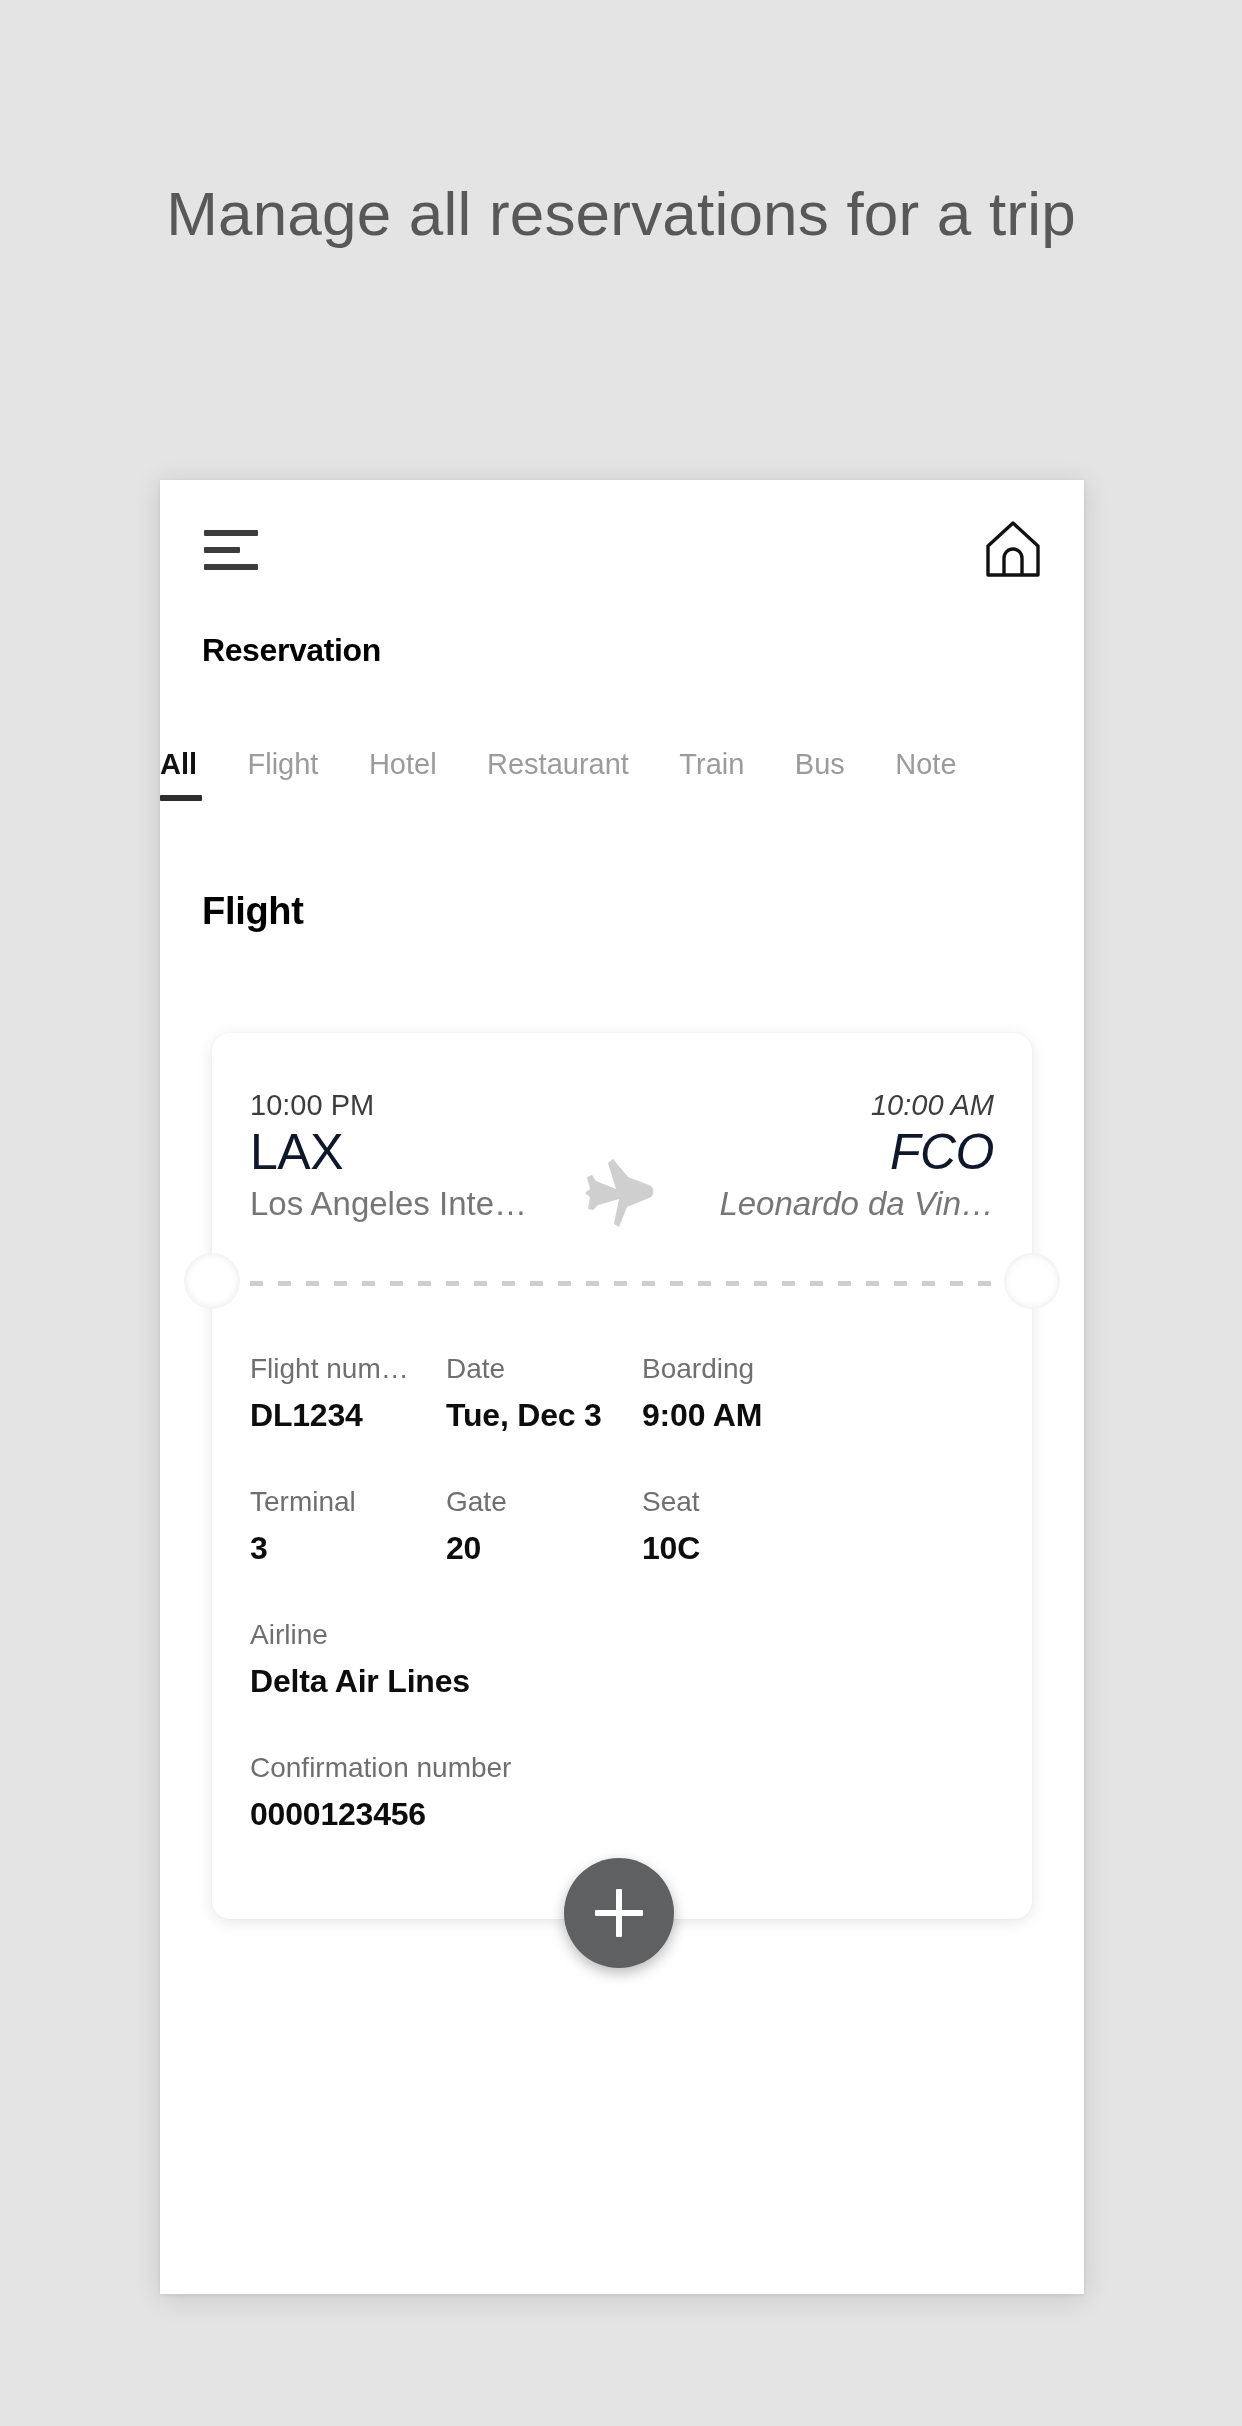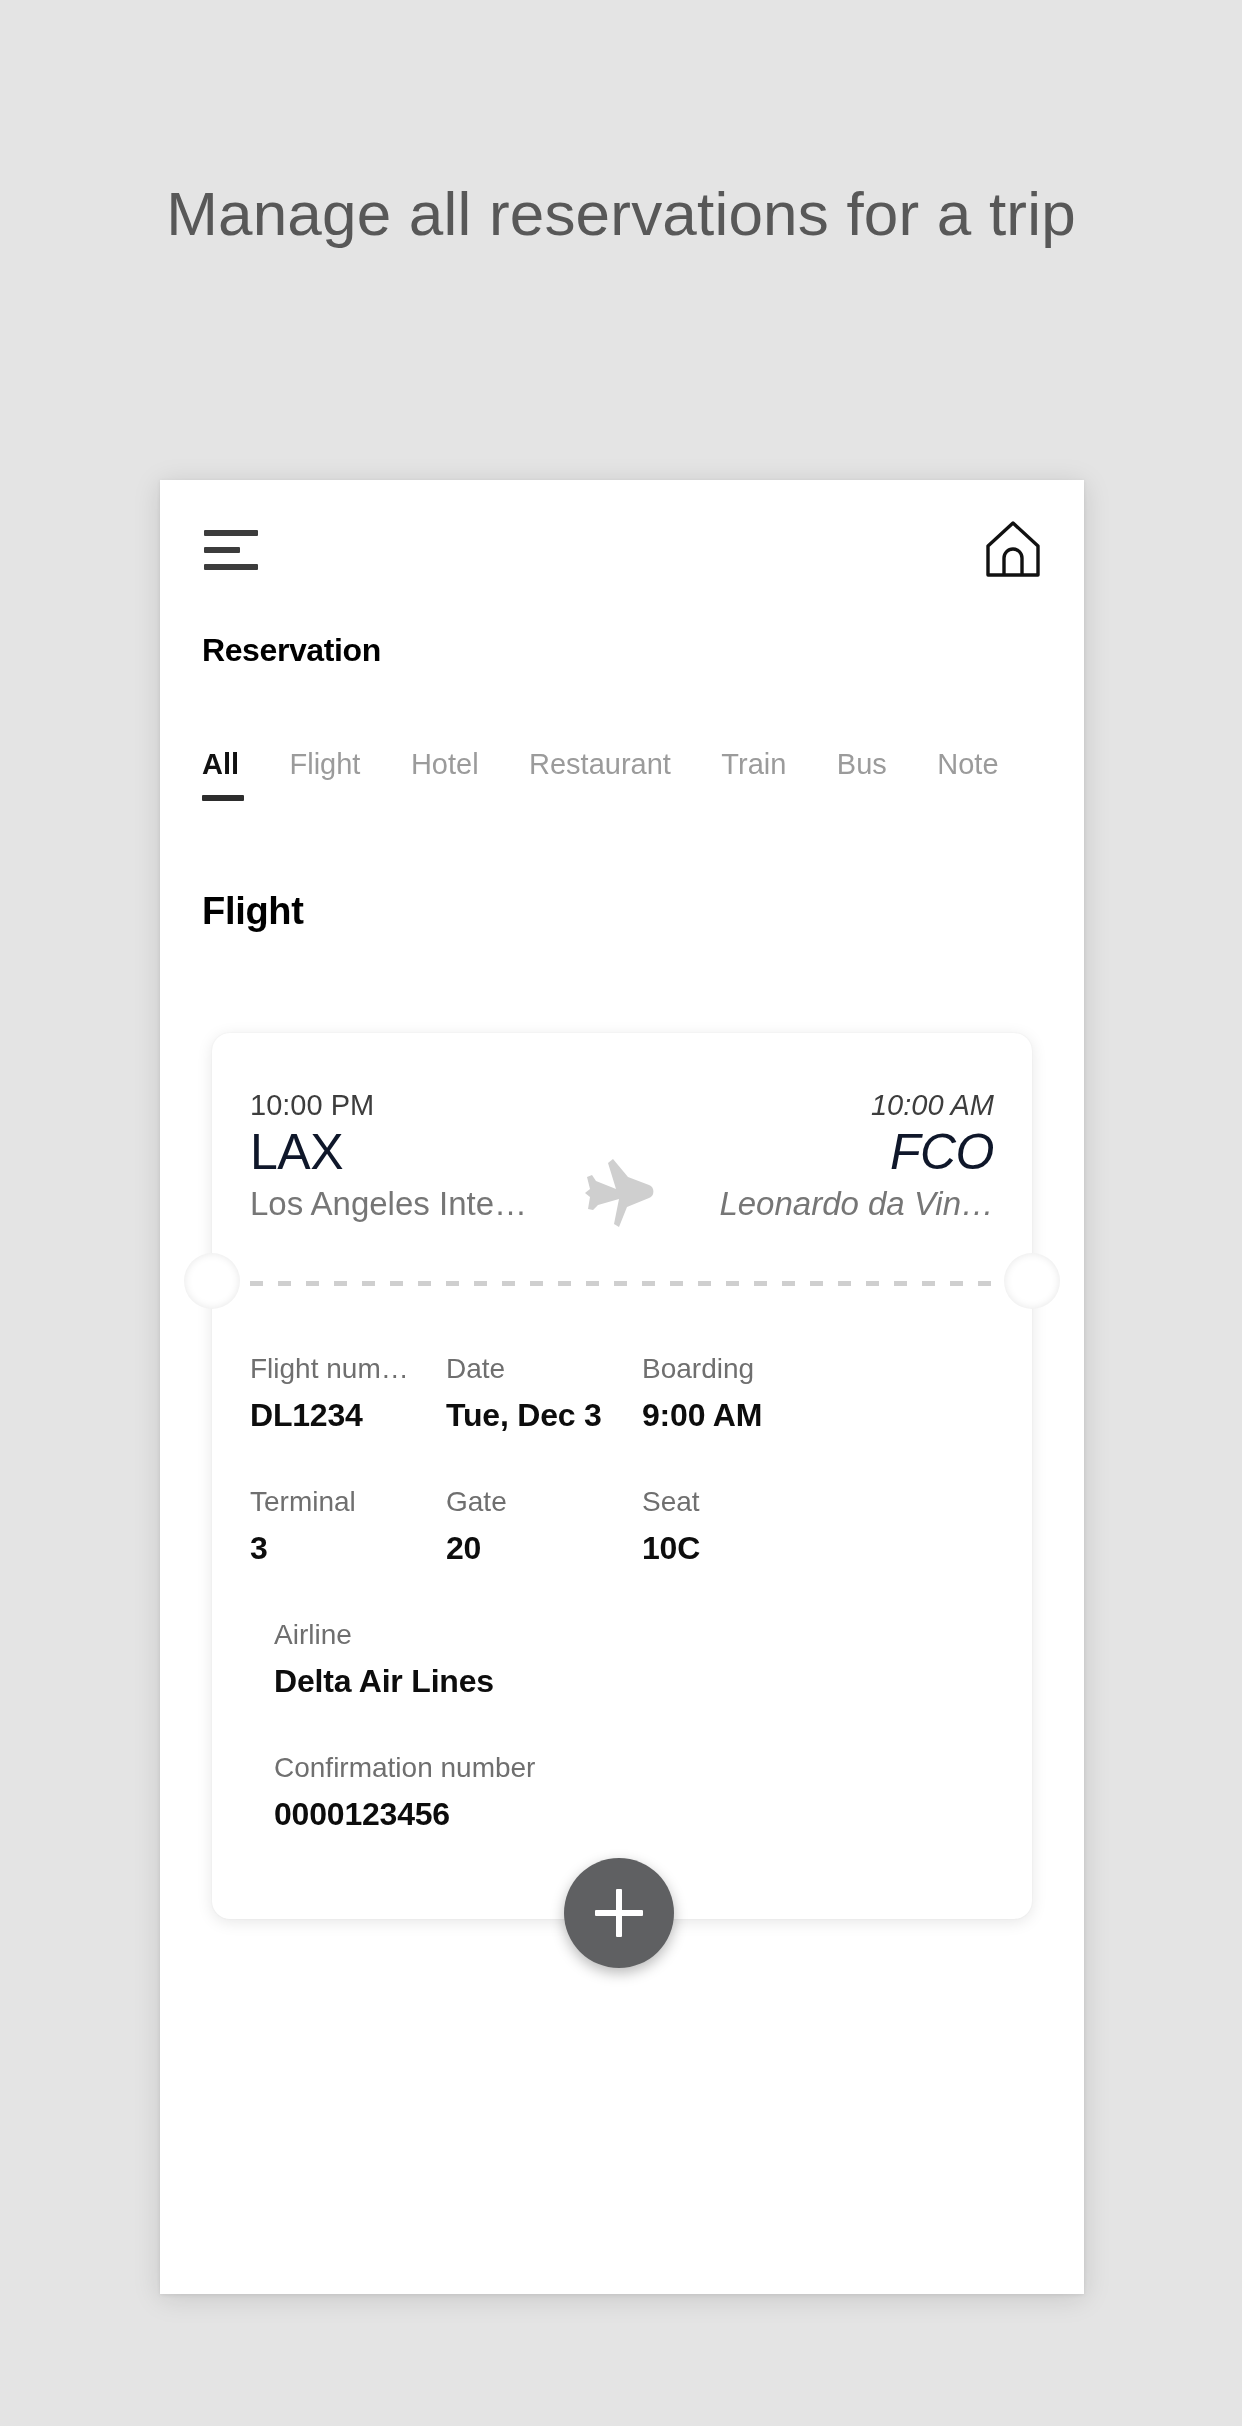--- a/index.html
+++ b/index.html
@@ -102,21 +102,21 @@
   .tab {
     position: relative;
     display: inline-block;
     font-size: 29px;
     color: #9b9b9b;
     padding: 0 0 10px 0;
     margin-right: 46px;
     cursor: pointer;
     vertical-align: top;
   }
-  .tab:first-child { margin-left: 42px; }
+  .tab:first-child { }
   .tab.active {
     color: #111111;
     font-weight: 700;
   }
   .tab.active::after {
     content: "";
     position: absolute;
     left: 0;
     bottom: -10px;
     width: 42px;
@@ -216,21 +216,21 @@
   
   .details {
     padding: 70px 38px 86px 38px;
   }
   .detail-row {
     display: flex;
     margin-bottom: 52px;
   }
   .detail-row:last-child { margin-bottom: 0; }
   .detail-cell { width: 196px; }
-  .detail-cell.wide { width: 100%; margin-left: 24px; }
+  .detail-cell.wide { width: 100%; }
   .detail-label {
     font-size: 28px;
     color: #6f6f6f;
     margin-bottom: 12px;
     white-space: nowrap;
   }
   .detail-value {
     font-size: 32px;
     font-weight: 700;
     color: #0d0d0d;

